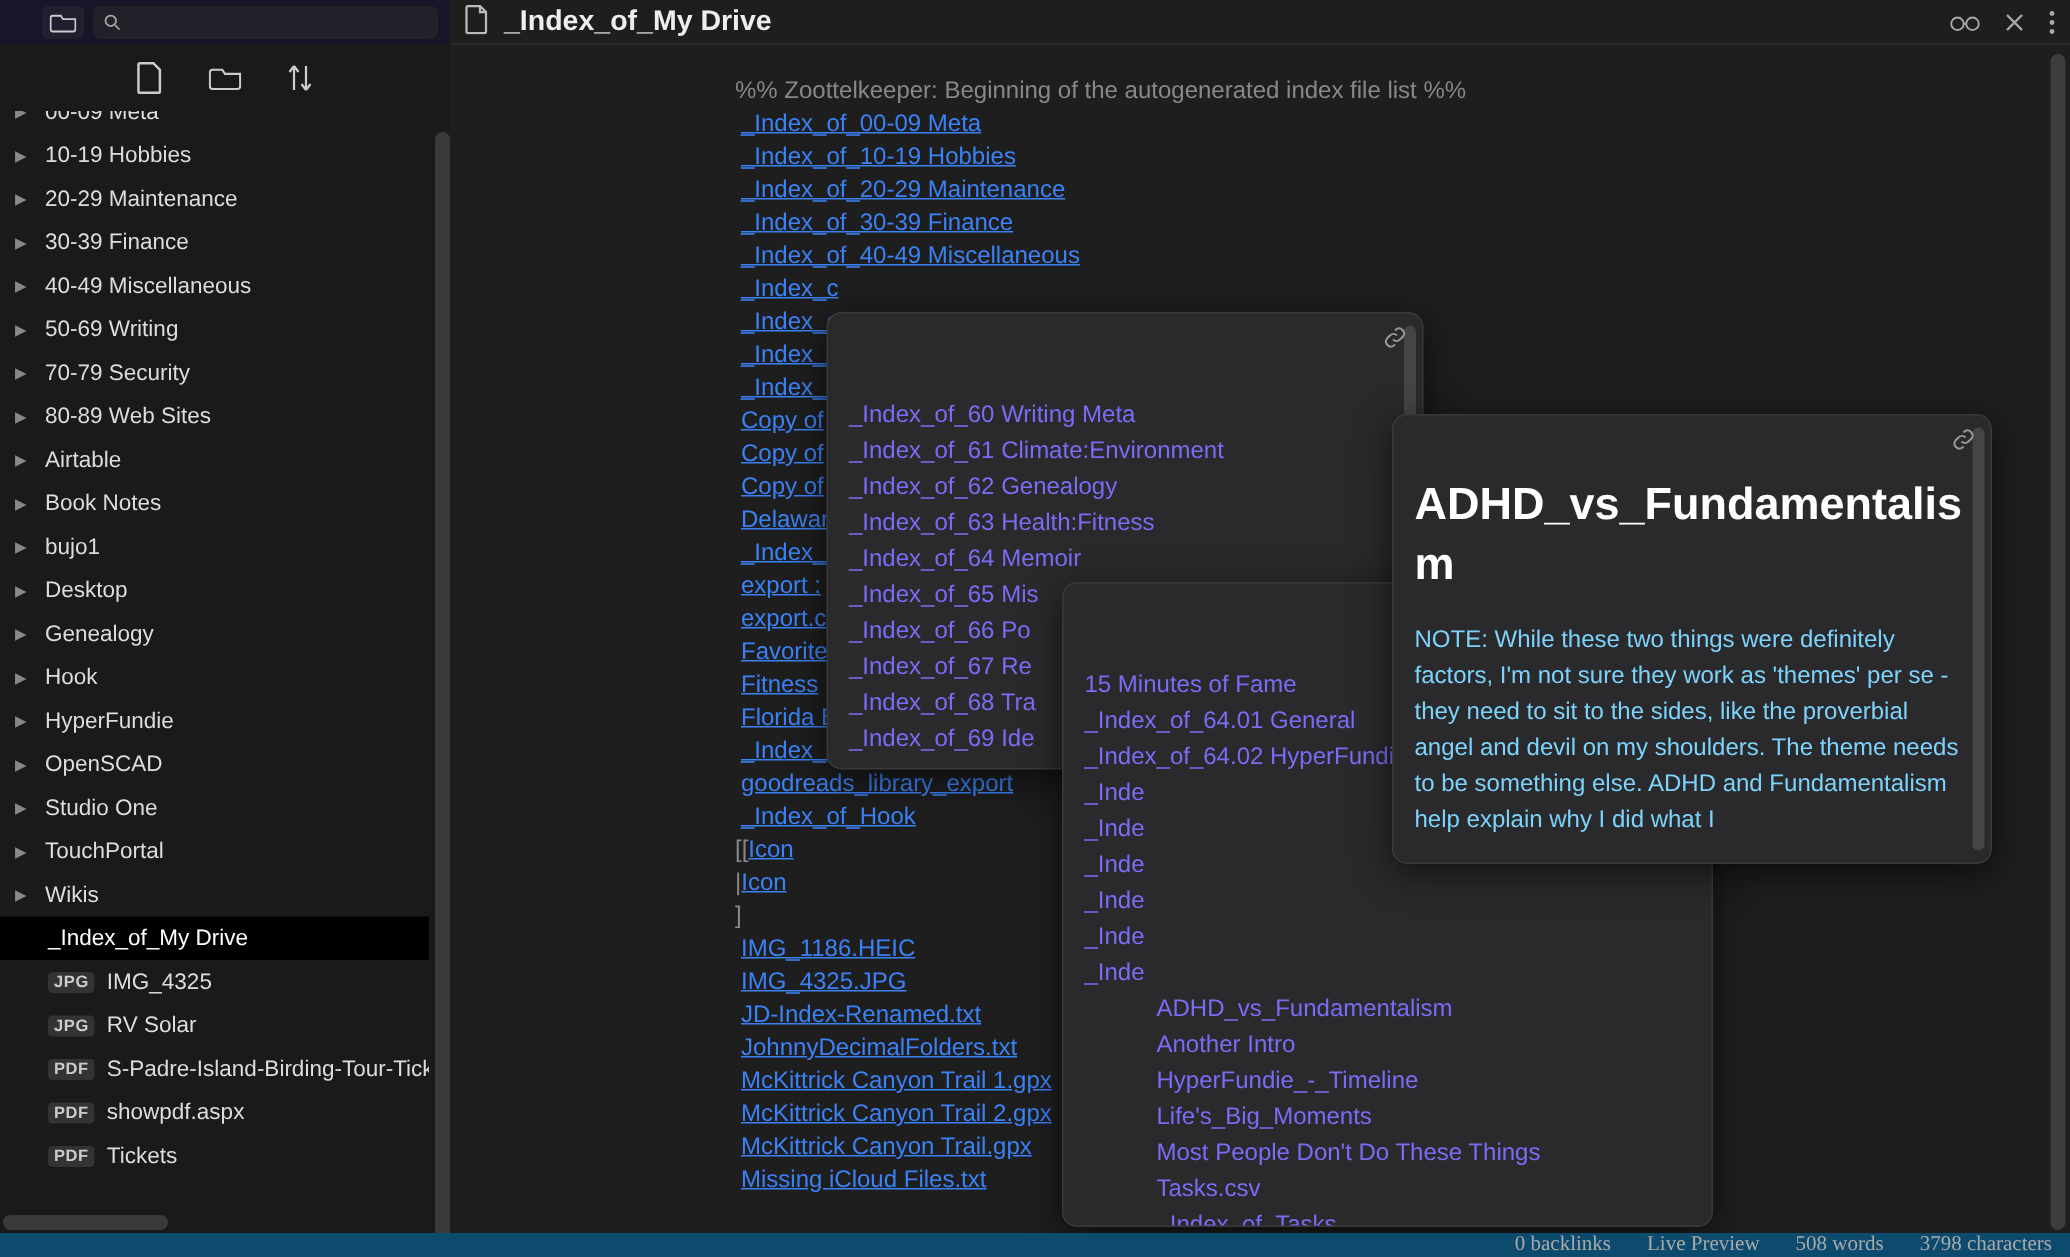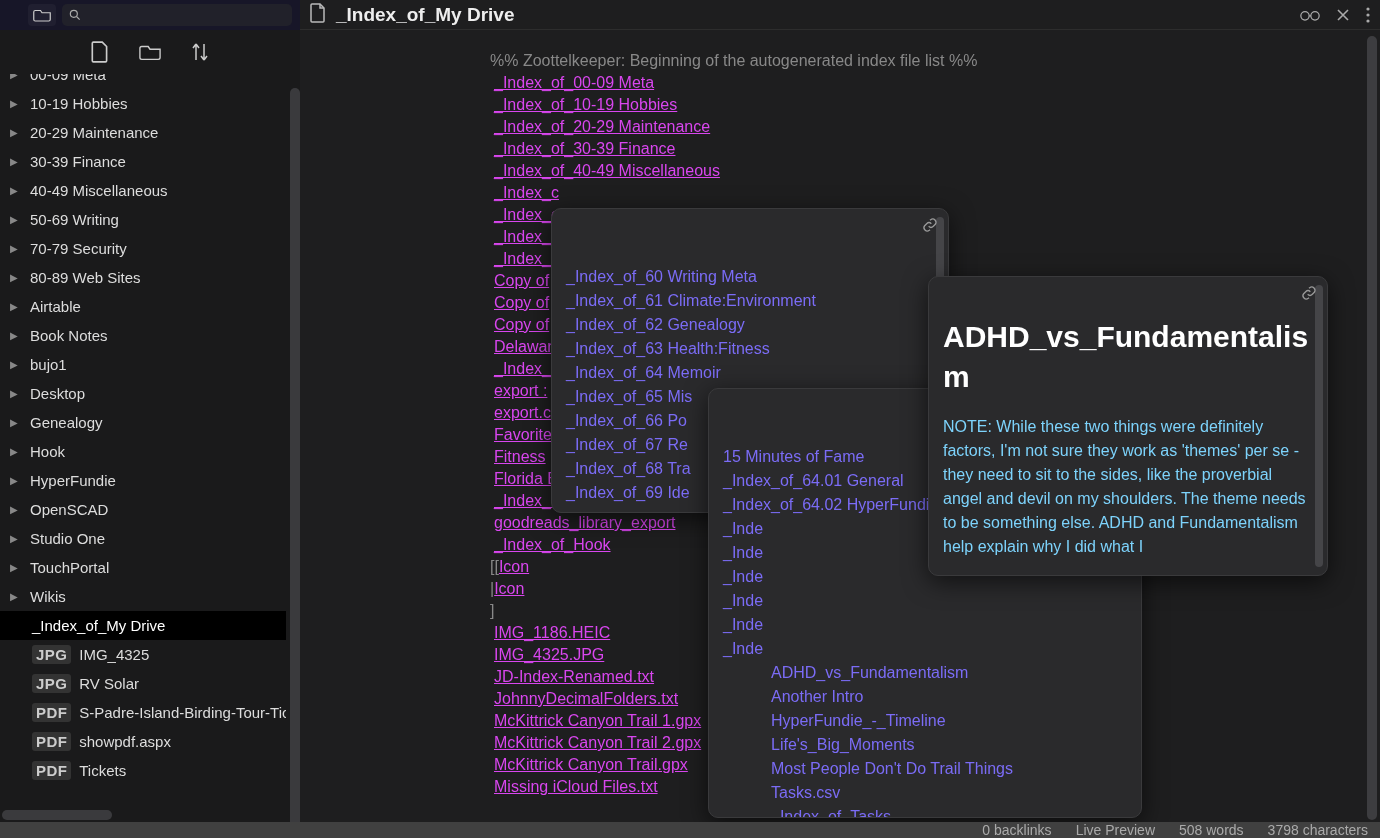--- a/index.html
+++ b/index.html
@@ -55,21 +55,21 @@
   }
   .sidebar .row {
     display: flex; align-items: center; height: 29px;
     padding-left: 10px; color: #ddd; font-size: 15px; white-space: nowrap;
   }
   .sidebar .row.indent { padding-left: 32px; }
   .sidebar .row .arrow {
     width: 14px; display: inline-block; color: #888; font-size: 10px; margin-right: 6px;
   }
   .sidebar .row .badge {
-    font-size: 15px; background: #333; color: #ccc; border-radius: 3px;
+    font-size: 11px; background: #333; color: #ccc; border-radius: 3px;
     padding: 1px 4px; margin-right: 8px; font-weight: 600; letter-spacing: 0.4px;
   }
   .sidebar .row.sel { background: #000; color: #fff; }
   .sidebar .scroll-v {
     position: absolute; right: 0; top: 58px; width: 10px; height: 742px;
     background: rgba(120,120,125,0.35); border-radius: 5px;
   }
   .sidebar .scroll-h {
     position: absolute; left: 2px; bottom: 2px; width: 110px; height: 10px;
     background: rgba(120,120,125,0.35); border-radius: 5px;
@@ -80,21 +80,21 @@
     position: absolute; left: 300px; right: 0; top: 30px; bottom: 16px;
     background: #1e1e1f;
   }
   .editor {
     position: absolute; left: 0; right: 0; top: 0; bottom: 0;
     padding: 20px 0 0 190px;
     font-size: 16px; line-height: 22px;
     overflow: hidden;
   }
   .editor .gray { color: #888; }
-  .editor .link { color: #d946ef; text-decoration: underline; cursor: pointer; }
+  .editor .link { color: #3b82f6; text-decoration: underline; cursor: pointer; }
   .editor .pad { padding-left: 4px; }
   .main .scroll-v {
     position: absolute; right: 3px; top: 6px; width: 10px; height: 784px;
     background: rgba(120,120,125,0.35); border-radius: 5px;
   }
 
   
   .pop {
     position: absolute; background: #2a2a2c; border-radius: 10px;
     box-shadow: 0 6px 24px rgba(0,0,0,0.6);
@@ -108,23 +108,23 @@
   .pop .scroll-v {
     position: absolute; right: 4px; top: 8px; width: 8px; bottom: 8px;
     background: rgba(120,120,125,0.35); border-radius: 4px;
   }
   .pop3 h2 { color: #fff; font-size: 30px; font-weight: 700; line-height: 40px; margin: 30px 0 18px 0; word-break: break-all; }
   .pop3 p { color: #7dd3fc; font-size: 16px; line-height: 24px; }
 
   
   .status {
     position: absolute; left: 0; right: 0; bottom: 0; height: 16px;
-    background: #404040; color: #aaa; font-size: 14px;
+    background: #0c4a6e; color: #aaa; font-size: 14px;
     display: flex; align-items: flex-start; justify-content: flex-end;
-    gap: 24px; padding-right: 12px;
+    gap: 24px; padding-right: 12px; font-family: Liberation Serif, serif;
   }
 </style>
 </head>
 <body>
 
 <div class="topbar">
   <div class="left">
     <div class="folder-btn">
       <svg width="18" height="14" viewBox="0 0 24 18">
           <path fill="none" stroke="#ccc" stroke-width="1.6" d="M2 3h7l2 3h11v9a2 2 0 0 1-2 2H2a2 2 0 0 1-2-2V5a2 2 0 0 1 2-2z" transform="translate(1,0)"></path>
@@ -359,21 +359,21 @@
       <span class="link">_Inde</span>
       <span class="link">_Inde</span>
       <span class="link">_Inde</span>
       <span class="link">_Inde</span>
       <span class="link">_Inde</span>
       <span class="link">_Inde</span>
       <span class="link" style="padding-left: 48px;">ADHD_vs_Fundamentalism</span>
       <span class="link" style="padding-left: 48px;">Another Intro</span>
       <span class="link" style="padding-left: 48px;">HyperFundie_-_Timeline</span>
       <span class="link" style="padding-left: 48px;">Life's_Big_Moments</span>
-      <span class="link" style="padding-left: 48px;">Most People Don't Do Trail Things</span>
+      <span class="link" style="padding-left: 48px;">Most People Don't Do These Things</span>
       <span class="link" style="padding-left: 48px;">Tasks.csv</span>
       <span class="link" style="padding-left: 48px;">_Index_of_Tasks</span>
     </div>
 </div>
 
 <div class="pop pop3" style="left:928px; top:276px; width:400px; height:300px;">
   <span class="chain">
     <svg width="16" height="16" viewBox="0 0 24 24">
         <path fill="none" stroke="#999" stroke-width="2" d="M10 14a5 5 0 0 0 7 0l3-3a5 5 0 0 0-7-7l-1 1M14 10a5 5 0 0 0-7 0l-3 3a5 5 0 0 0 7 7l1-1"></path>
       </svg>

